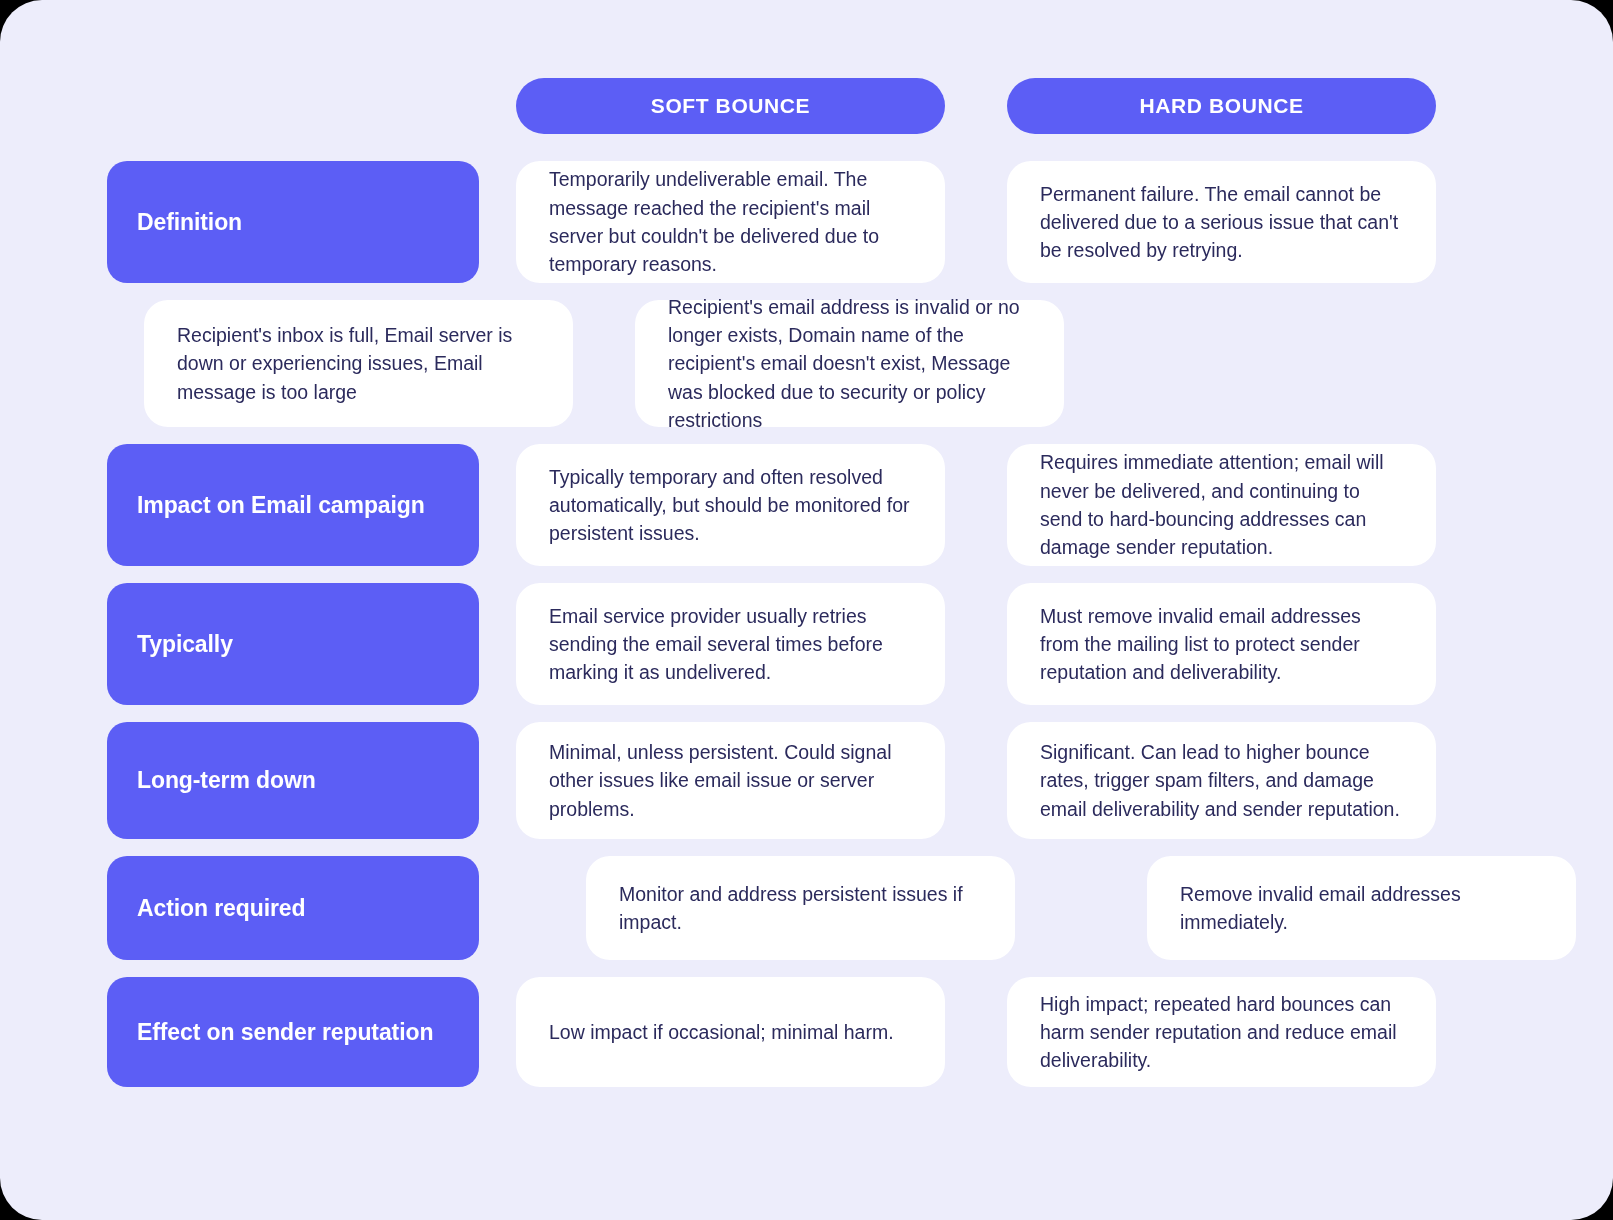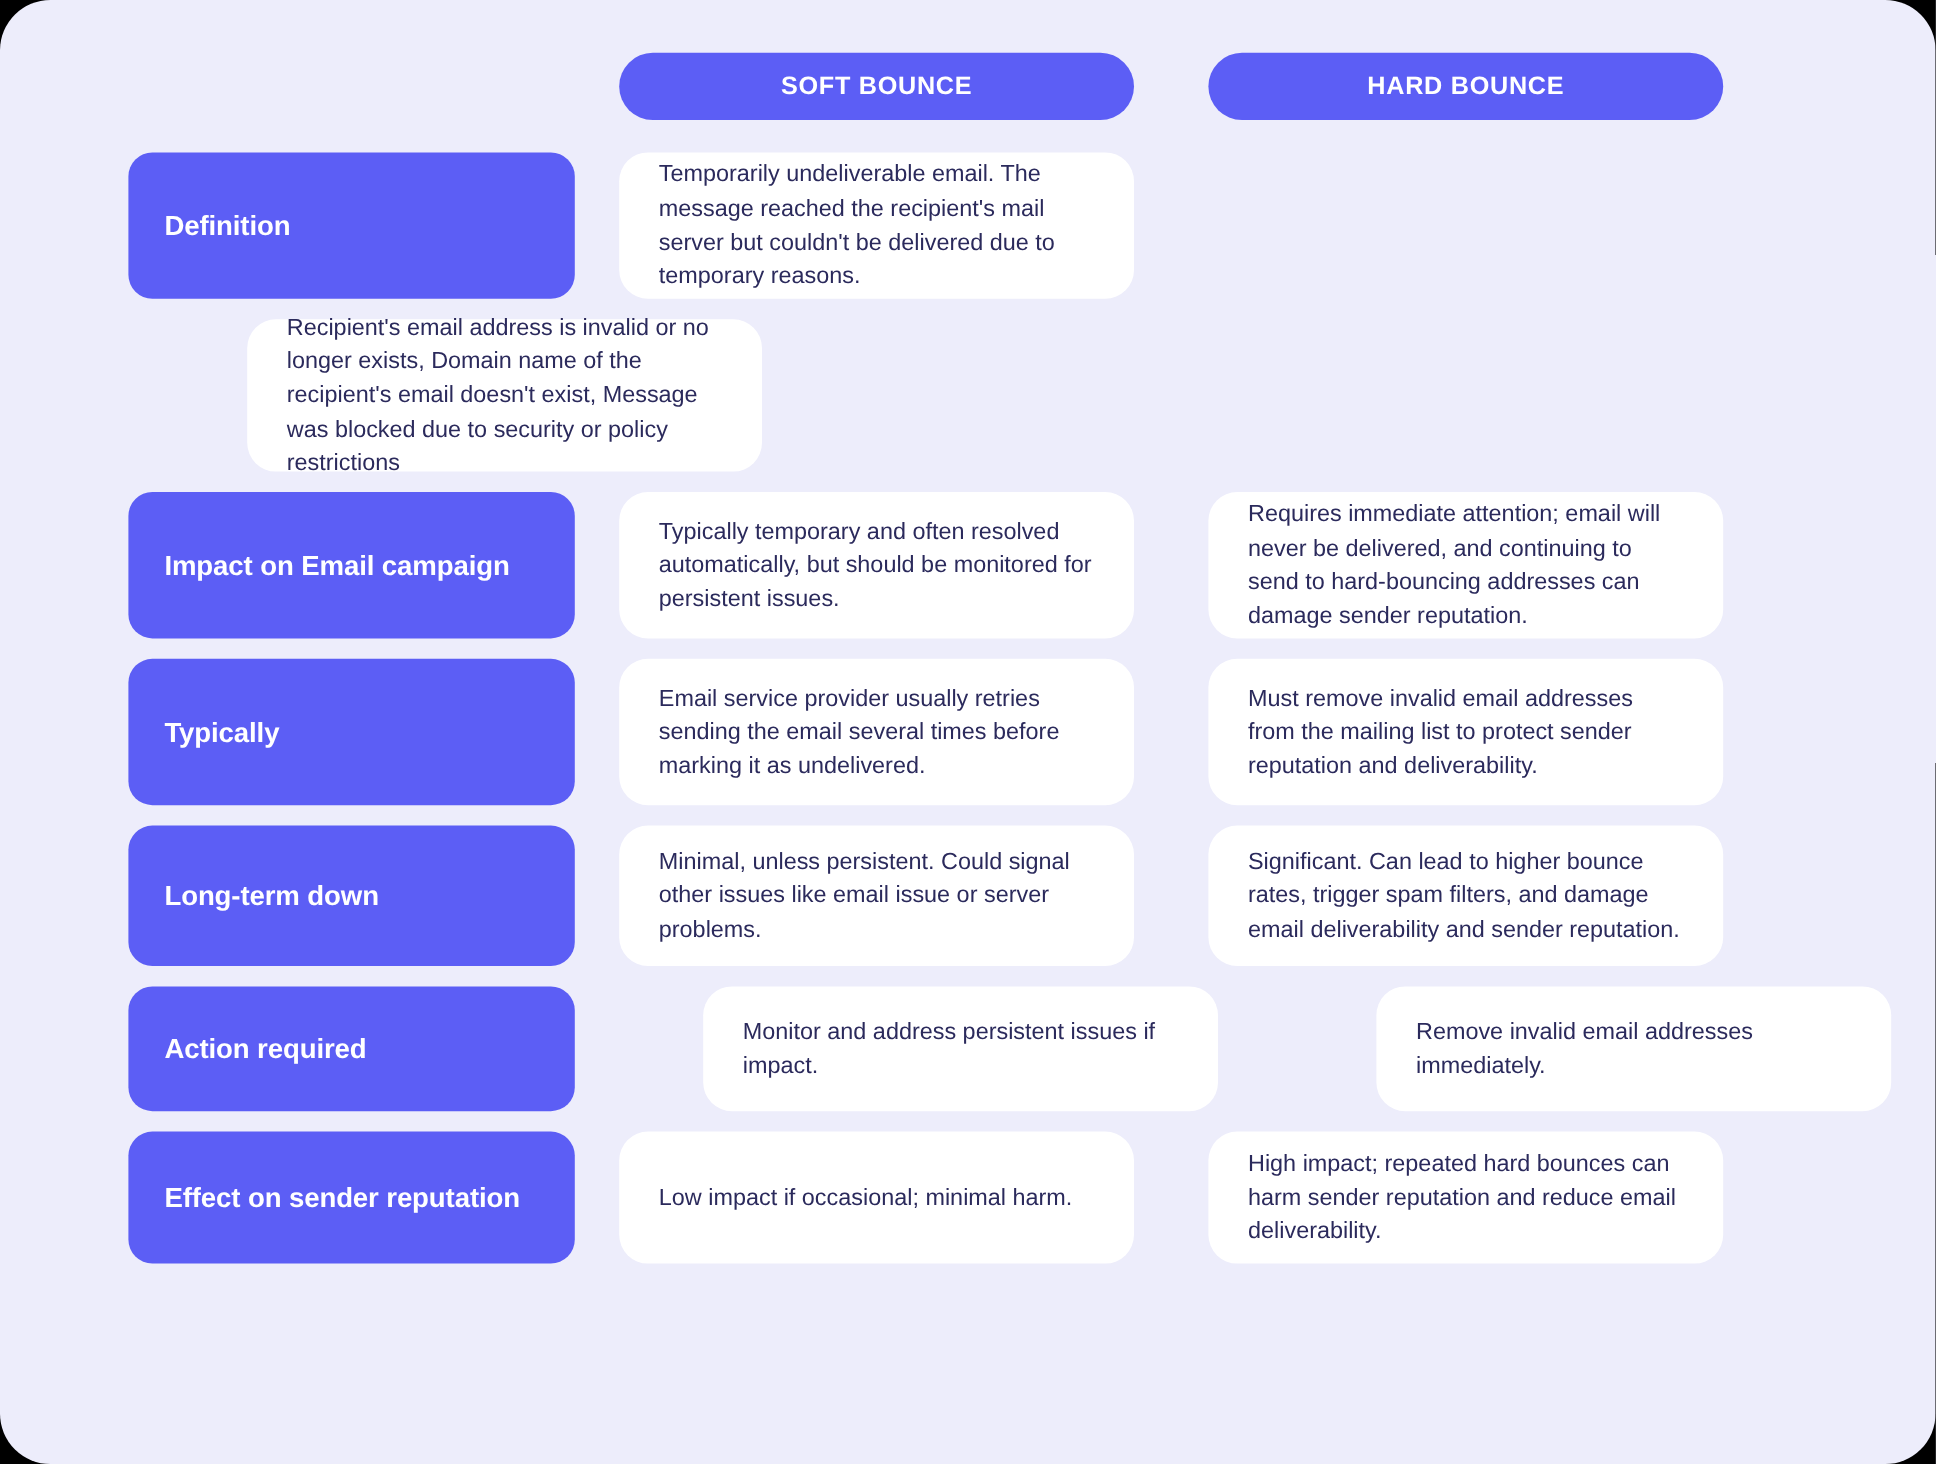--- a/index.html
+++ b/index.html
@@ -24,21 +24,21 @@
     overflow: hidden;
   }
 
   .grid {
     position: absolute;
     left: 0;
     top: 0;
     width: 1323px;
     height: 1220px;
     box-sizing: border-box;
-    padding: 44px 178px 0 107px;
+    padding: 78px 178px 0 107px;
   }
 
   
   .header-row {
     display: flex;
     align-items: flex-start;
     height: 56px;
     margin-bottom: 27px;
   }
   .header-spacer {
@@ -133,24 +133,30 @@
       <div class="header-pill">HARD BOUNCE</div>
     </div>
 
     <div class="row r0">
       <div class="label-cell">Definition</div>
       <div class="label-gap"></div>
       <div class="value-cell soft">
           <span>Temporarily undeliverable email. The message reached the recipient's mail server but couldn't be delivered due to temporary reasons.</span>
         </div>
       <div class="value-gap"></div>
+      <div class="value-cell hard">
+          <span>Permanent failure. The email cannot be delivered due to a serious issue that can't be resolved by retrying.</span>
+        </div>
     </div>
 
     <div class="row r1">
       <div class="label-gap"></div>
+      <div class="value-cell soft">
+          <span>Recipient's inbox is full, Email server is down or experiencing issues, Email message is too large</span>
+        </div>
       <div class="value-gap"></div>
       <div class="value-cell hard">
           <span>Recipient's email address is invalid or no longer exists, Domain name of the recipient's email doesn't exist, Message was blocked due to security or policy restrictions</span>
         </div>
     </div>
 
     <div class="row r2">
       <div class="label-cell">Impact on Email campaign</div>
       <div class="label-gap"></div>
       <div class="value-cell soft">

